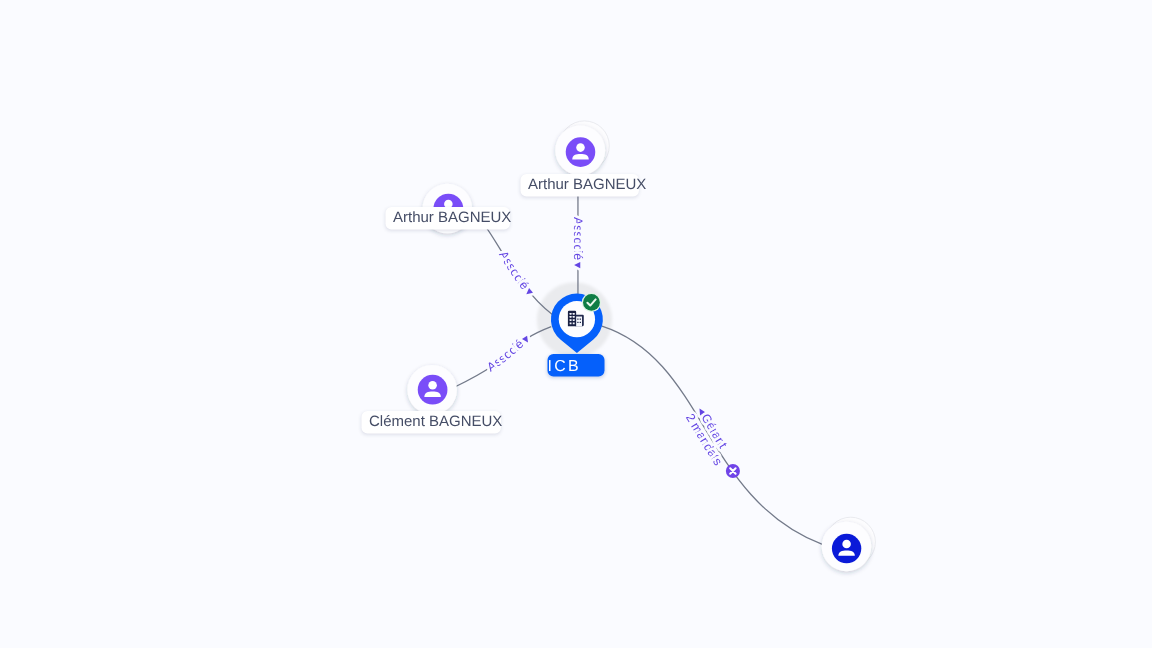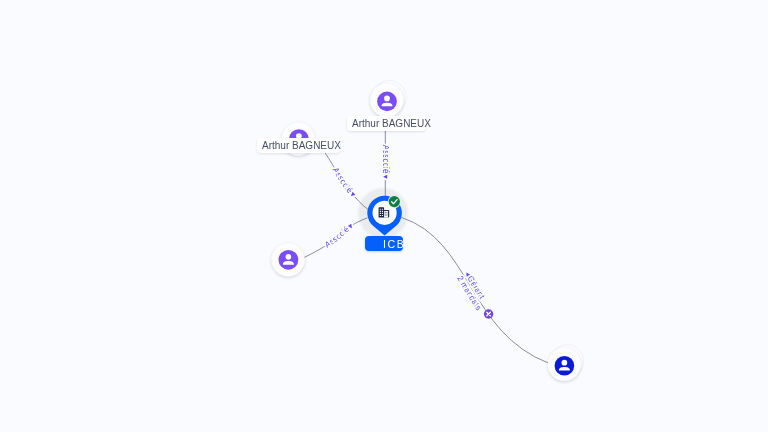--- a/index.html
+++ b/index.html
@@ -8,21 +8,21 @@
   #stage{position:relative;width:768px;height:432px;background:#fafbff;}
   svg.graph{position:absolute;left:0;top:0;width:768px;height:432px;display:block;}
   .nlabel{position:absolute;background:#fff;border-radius:4px;transform:translateZ(0);
           box-shadow:0 1px 2.5px rgba(40,50,90,.13);
           color:#454d66;font-size:10px;line-height:15px;height:15px;
           white-space:nowrap;padding:0 5px;box-sizing:border-box;
           text-align:center;letter-spacing:0;}
   .icb-badge{position:absolute;background:#0560fb;border-radius:4px;color:#fff;
              font-size:10.6px;line-height:17px;height:15px;letter-spacing:-0.7px;
              transform:translateZ(0);
-             text-align:right;box-shadow:0 1px 2.5px rgba(25,60,140,.22);}
+             text-align:left;box-shadow:0 1px 2.5px rgba(25,60,140,.22);}
   .elabel{paint-order:stroke fill;stroke:#fafbff;stroke-width:3.6px;stroke-linejoin:round;stroke-linecap:round;}
 </style>
 </head>
 <body>
 
 <div id="stage">
   <svg class="graph" viewBox="0 0 768 432">
     <defs>
       <filter id="nodeShadow" x="-60%" y="-60%" width="220%" height="220%">
         <feDropShadow dx="0" dy="1.1" stdDeviation="1.5" flood-color="#2a3352" flood-opacity="0.22"></feDropShadow>
@@ -141,13 +141,14 @@
       <text class="elabel" dy="7.2">
         <textPath href="#pChristophe" startOffset="40.5%"><tspan>2 mandats</tspan></textPath>
       </text>
     </g>
   </svg>
 
   <div class="icb-badge" style="left:365px;top:236px;width:38px;">I C B</div>
 
   <div class="nlabel" style="left:347px;top:116px;width:79px;">Arthur BAGNEUX</div>
   <div class="nlabel" style="left:257px;top:138px;width:83px;">Arthur BAGNEUX</div>
+  <div class="nlabel" style="left:241px;top:274px;width:93px;">Clément BAGNEUX</div>
 </div>
 
 </body></html>

